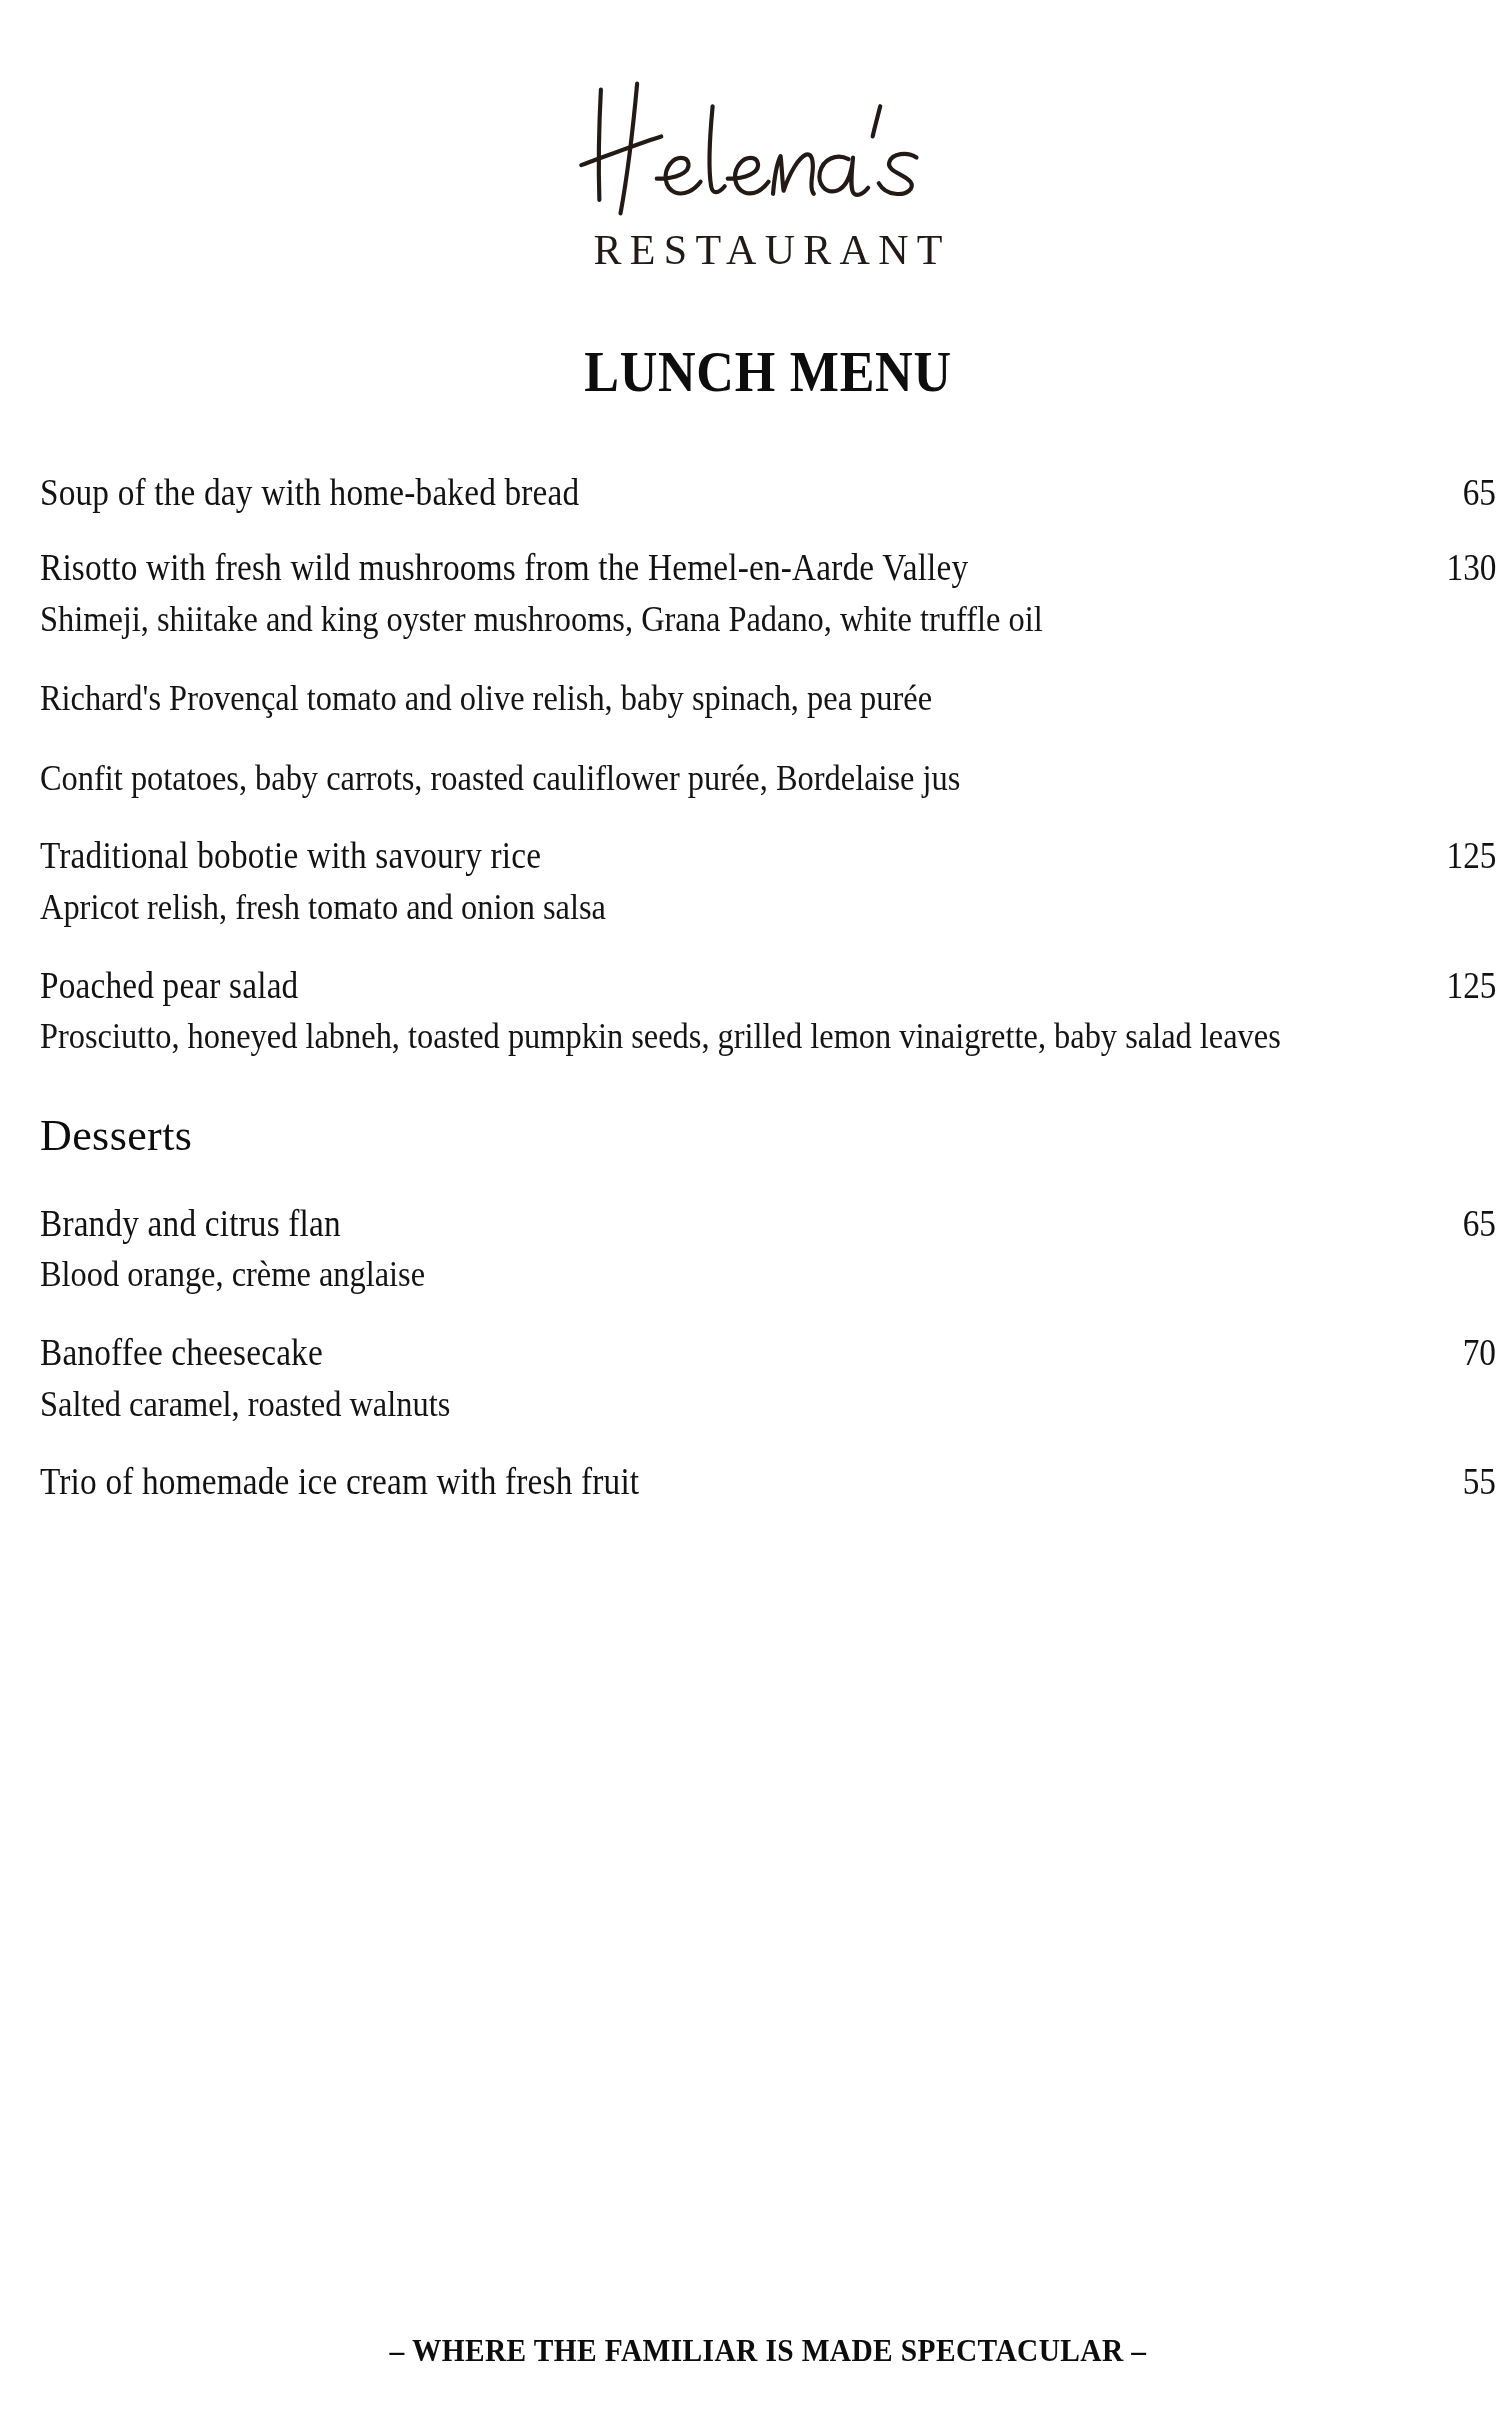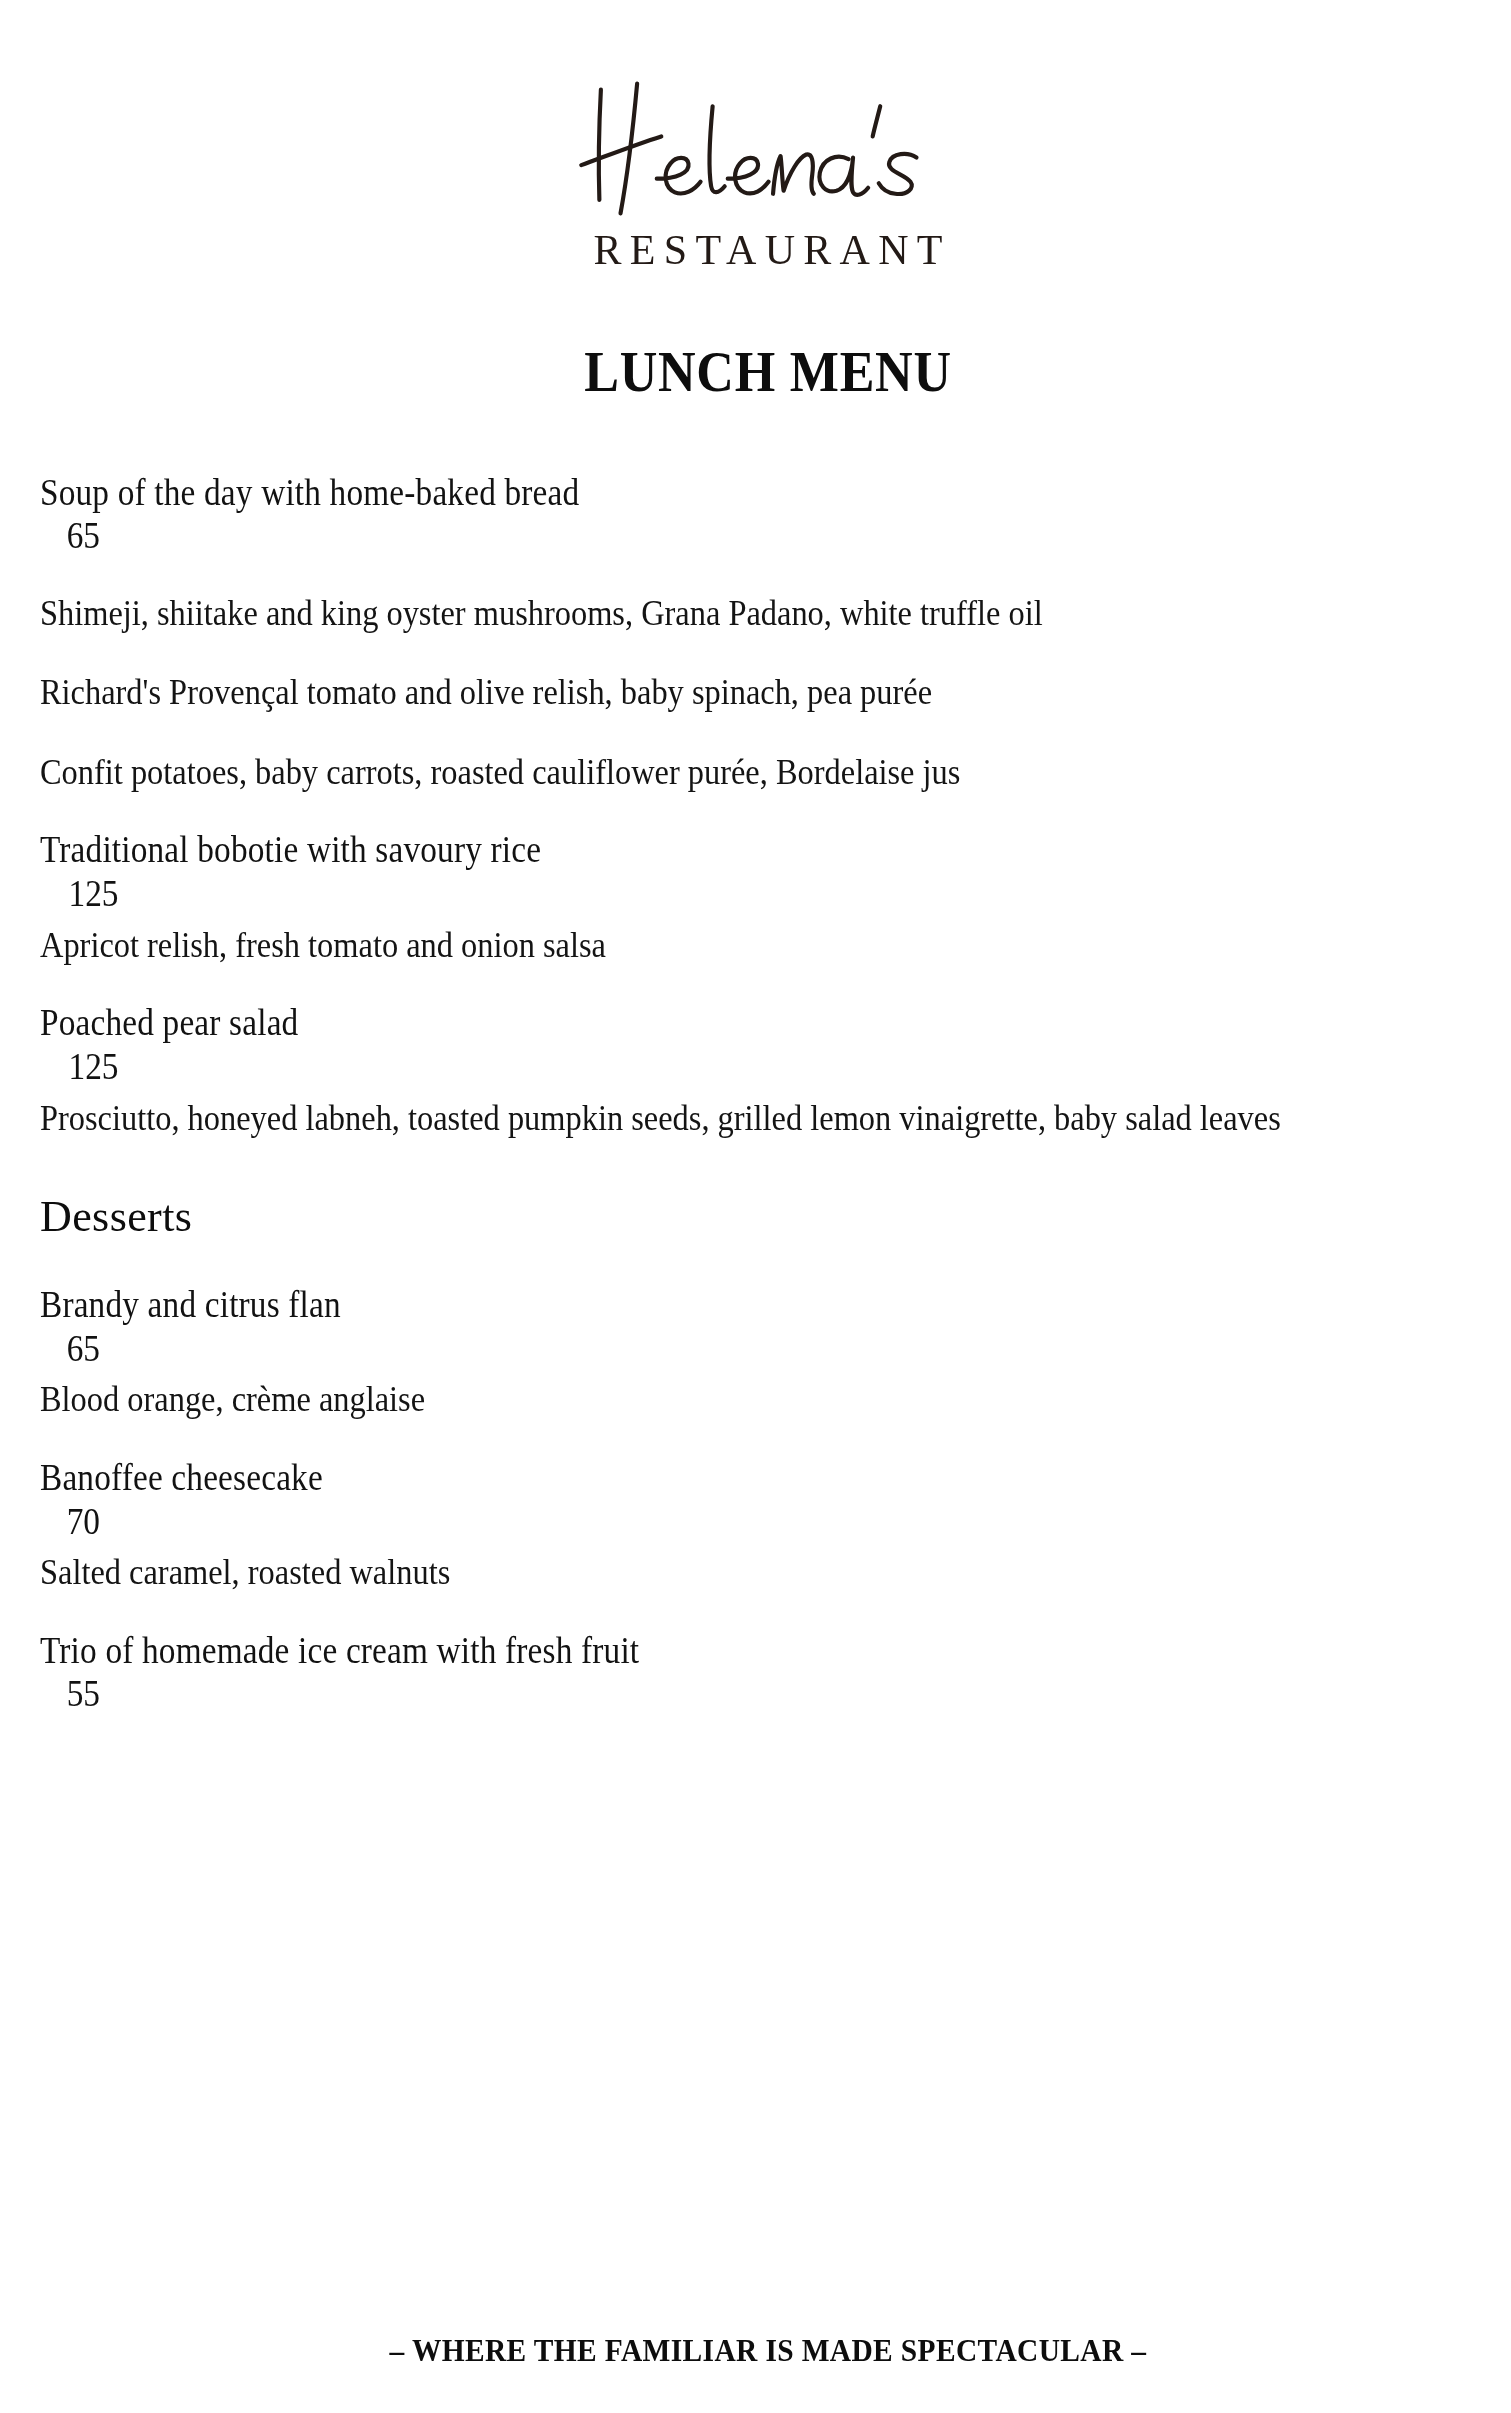--- a/index.html
+++ b/index.html
@@ -66,21 +66,20 @@
     margin-top: 71px;
   }
 
   .menu-item { margin-bottom: 32px; }
 
   .item-row {
     display: flex;
     align-items: flex-start;
     justify-content: space-between;
     width: 100%;
-    flex-direction: column;
   }
   .item-name {
     font-size: 37px;
     line-height: 1.18;
     font-weight: 400;
     letter-spacing: 0.2px;
     transform: scaleX(0.9);
     transform-origin: left center;
     white-space: nowrap;
     color: #121212;
@@ -179,20 +178,24 @@
   <div class="menu-body">
 
     <div class="menu-item">
       <div class="item-row">
         <div class="item-name">Soup of the day with home-baked bread</div>
         <div class="item-price">65</div>
       </div>
     </div>
 
     <div class="menu-item">
+      <div class="item-row">
+        <div class="item-name">Risotto with fresh wild mushrooms from the Hemel-en-Aarde Valley</div>
+        <div class="item-price">130</div>
+      </div>
       <div class="item-desc">Shimeji, shiitake and king oyster mushrooms, Grana Padano, white truffle oil</div>
     </div>
 
 
     <div class="menu-item">
       <div class="item-desc">Richard's Provençal tomato and olive relish, baby spinach, pea purée</div>
     </div>
 
     <div class="menu-item">
       <div class="item-desc">Confit potatoes, baby carrots, roasted cauliflower purée, Bordelaise jus</div>

